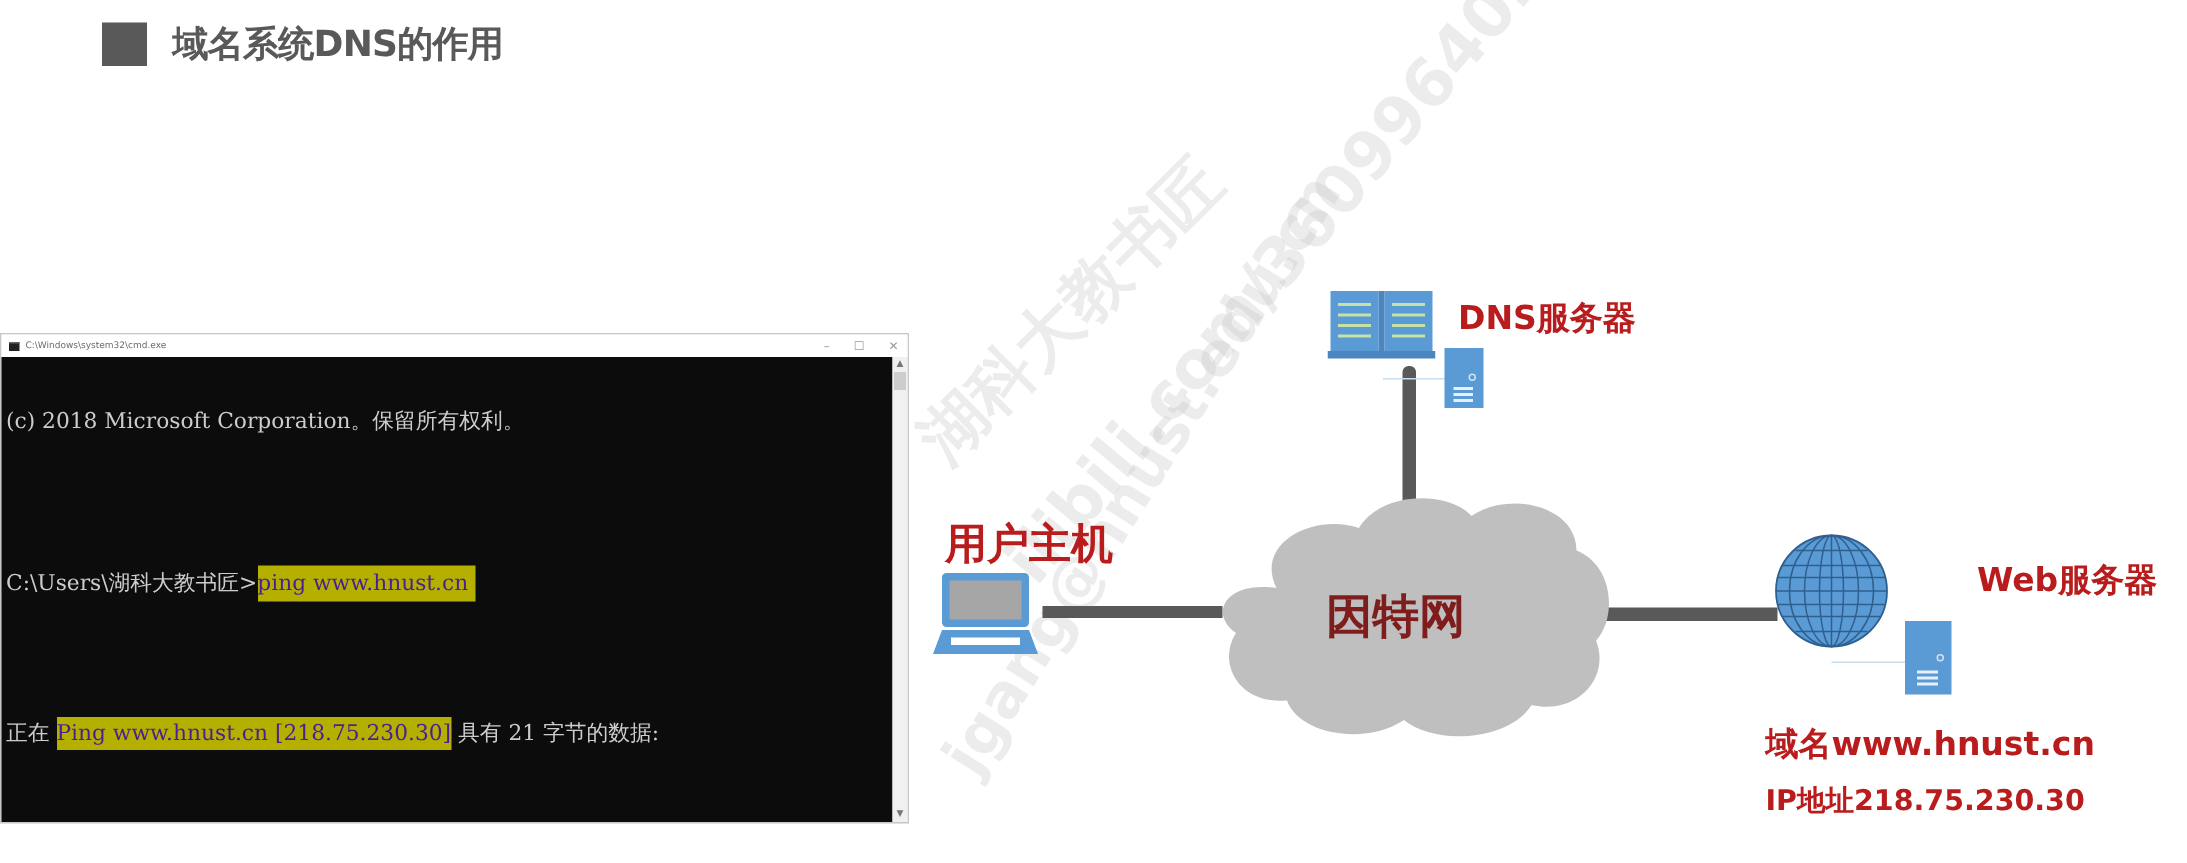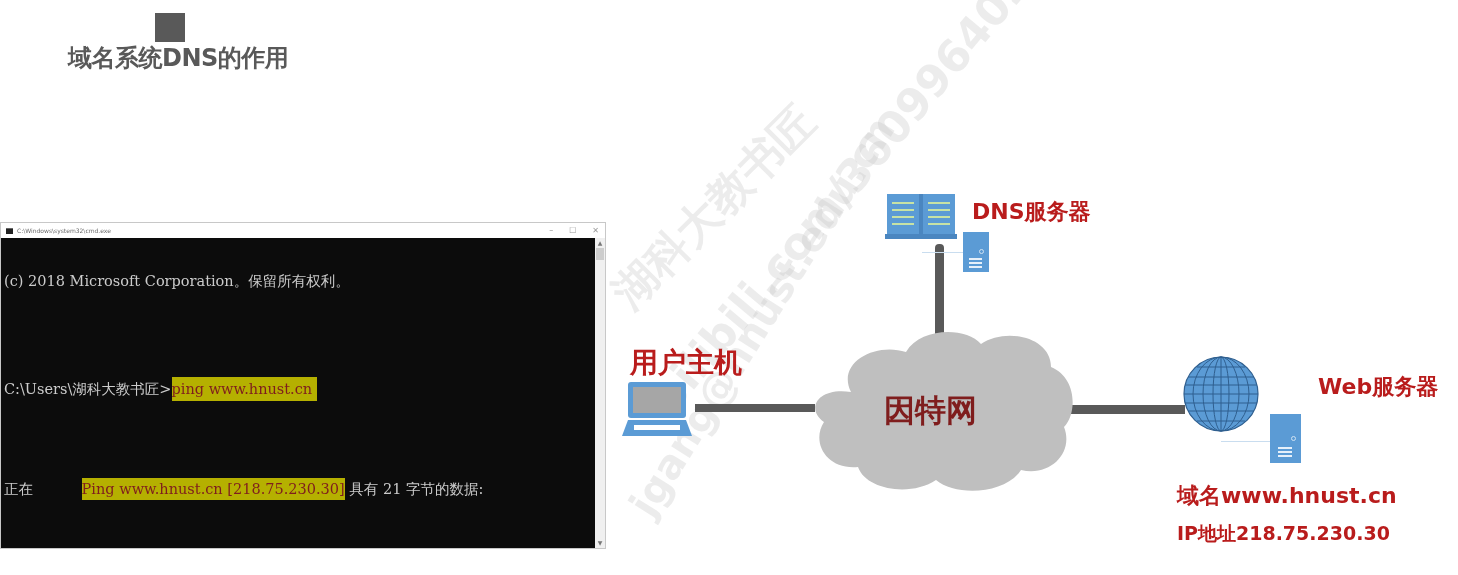--- a/index.html
+++ b/index.html
@@ -2,21 +2,21 @@
 <html><head>
 <meta charset="utf-8">
 <style>
   html, body { margin:0; padding:0; }
   body {
     width:1458px; height:575px; position:relative; overflow:hidden;
     background:#ffffff;
     font-family:"DejaVu Sans", sans-serif;
   }
   .slide-title {
-    position:absolute; left:68px; top:13px; display:flex; align-items:center;flex-direction:column;
+    position:absolute; left:68px; top:13px; display:flex; align-items:center;
   }
   .title-square { width:30px; height:29px; background:#595959; margin-right:17px; }
   .title-text { font-size:24px; font-weight:bold; color:#595959; letter-spacing:-0.5px; }
 
   
   .watermark {
     position:absolute; color:rgba(200,200,200,0.35); font-weight:bold;
     font-family:"DejaVu Sans", sans-serif; white-space:nowrap; pointer-events:none;
     transform-origin:left top;
   }
@@ -33,21 +33,21 @@
   .cmd-app-icon { width:7px; height:5px; background:#222; margin:0 4px 0 5px; border-top:1px solid #666; }
   .cmd-controls { position:absolute; right:6px; top:0; display:flex; gap:16px; font-size:8px; color:#999; line-height:15px; }
   .cmd-body {
     position:absolute; left:0; top:15px; right:10px; bottom:0;
     background:#0c0c0c; color:#cccccc;
     font-family:"DejaVu Serif", serif; font-size:14.5px; line-height:17.5px;
     padding:0 0 0 3px; white-space:pre; overflow:hidden;
   }
   .cmd-line { height:17.5px; }
   .cmd-blank { height:17.5px; }
-  .hl { background:#b5b000; color:#7f1d1d; }
+  .hl { background:#b5b000; color:#4c1d95; }
   .cmd-scrollbar {
     position:absolute; right:0; top:15px; width:10px; bottom:0; background:#f0f0f0;
   }
   .cmd-scroll-up, .cmd-scroll-down { font-size:6px; color:#777; text-align:center; height:10px; line-height:10px; }
   .cmd-scroll-down { position:absolute; bottom:0; width:10px; }
   .cmd-thumb { width:8px; height:12px; background:#cdcdcd; margin:0 1px; }
 
   
   .link { position:absolute; background:#595959; }
   .label-bold { position:absolute; font-weight:bold; color:#b91c1c; white-space:nowrap; }
@@ -78,21 +78,21 @@
       <span>–</span>
       <span>☐</span>
       <span>✕</span>
     </div>
   </div>
   <div class="cmd-body">
     <div class="cmd-line">(c) 2018 Microsoft Corporation。保留所有权利。</div>
     <div class="cmd-blank"></div>
     <div class="cmd-line" style="height:22px;line-height:22px;"><span>C:\Users\湖科大教书匠&gt;</span><span class="hl" style="padding:4px 0;">ping www.hnust.cn </span></div>
     <div class="cmd-blank" style="height:11px;"></div>
-    <div class="cmd-line"><span>正在 </span><span class="hl" style="padding:3px 0;margin-left:44px;">Ping www.hnust.cn [218.75.230.30]</span><span> 具有 21 字节的数据:</span></div>
+    <div class="cmd-line"><span>正在 </span><span class="hl" style="padding:3px 0;">Ping www.hnust.cn [218.75.230.30]</span><span> 具有 21 字节的数据:</span></div>
     
     
     
     
     
     
     
     
     
     

